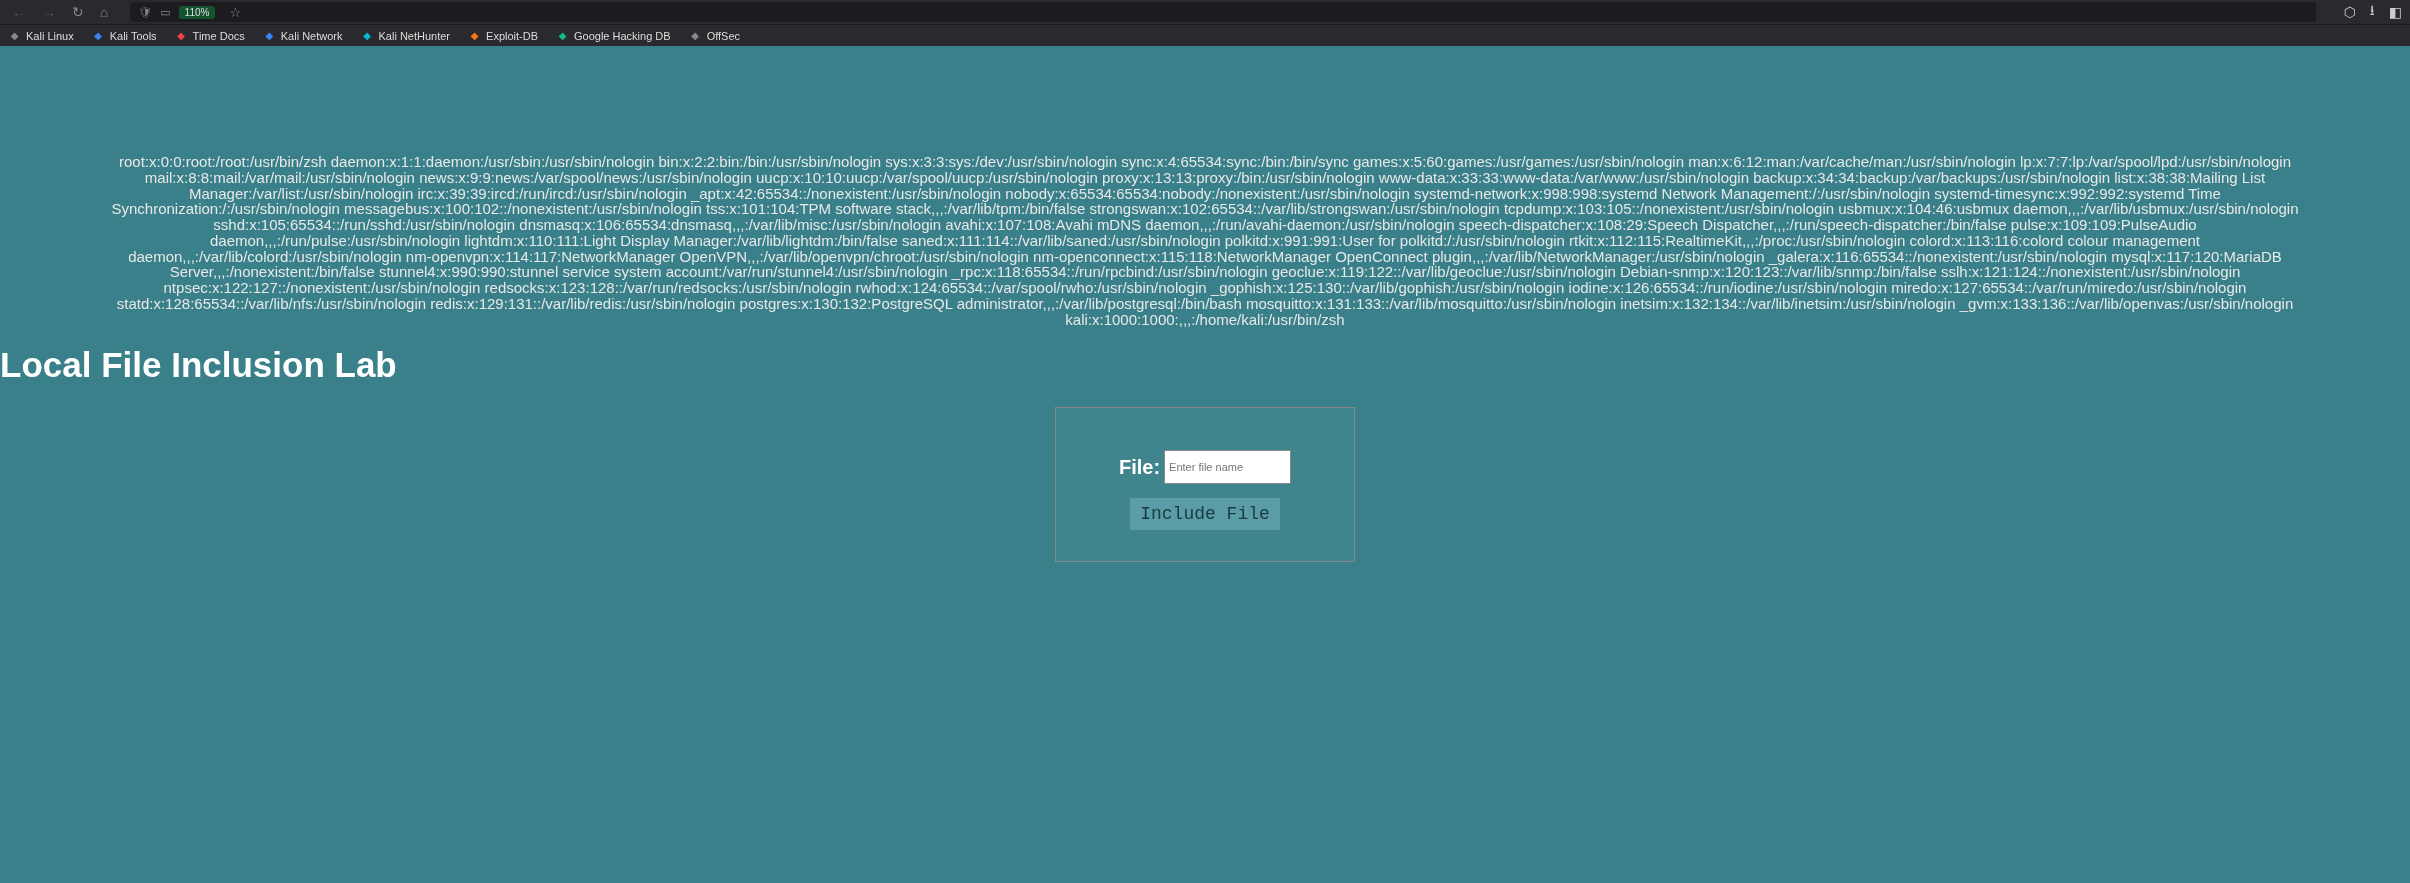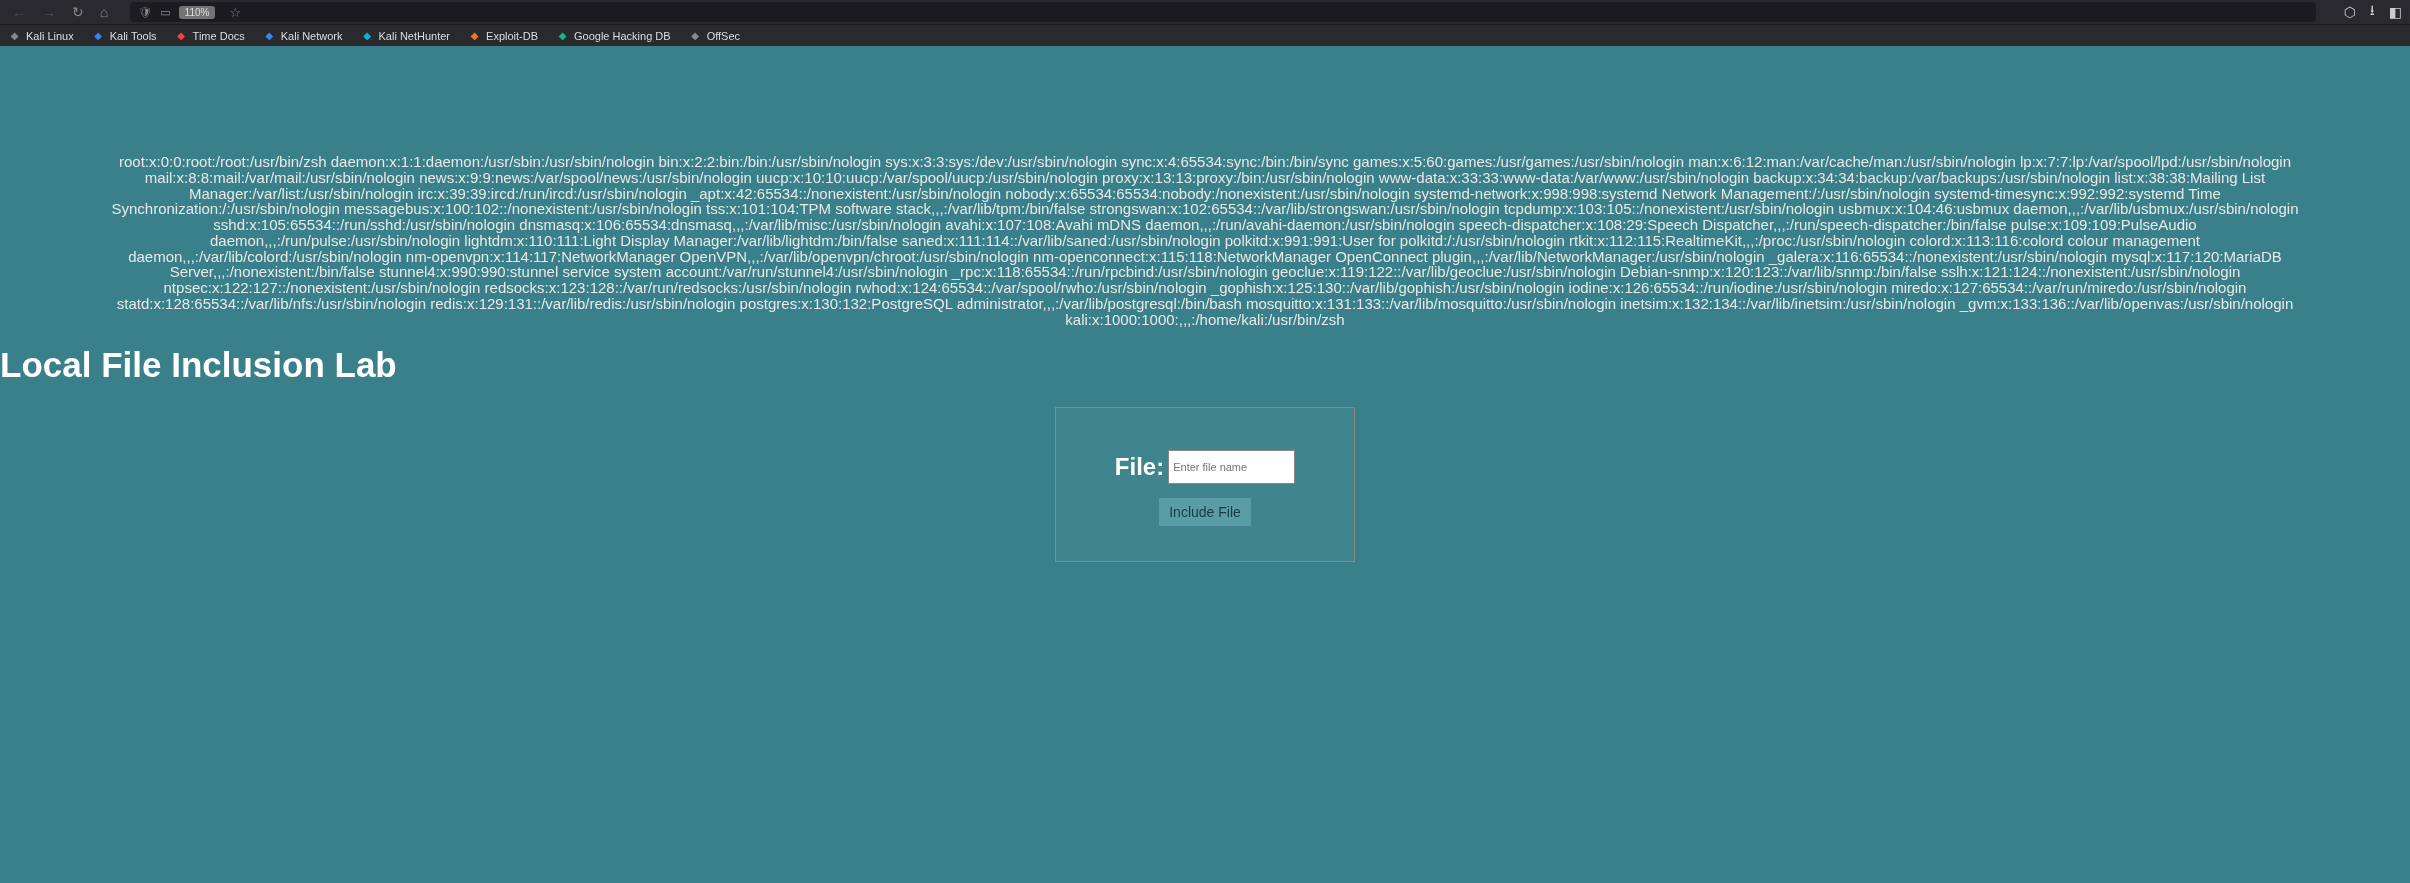--- a/index.html
+++ b/index.html
@@ -43,21 +43,21 @@
       margin: 0 20px 0 10px;
     }
     .url-icon { color: #888; font-size: 11px; }
     .url-text {
       color: #ccc;
       font-size: 12px;
       flex: 1;
     }
     .url-text .host { color: #fff; }
     .zoom-badge {
-      background: #737373;
+      background: #14532d;
       color: #ddd;
       font-size: 10px;
       padding: 1px 6px;
       border-radius: 3px;
     }
     .star-icon { color: #888; font-size: 13px; margin-left: 6px; }
     .toolbar-right { display:flex; align-items:center; gap:14px; margin-left:auto; color:#ccc; font-size:14px;}
     
     
     .bookmarks-bar {
@@ -127,39 +127,40 @@
       align-items:center;
       padding-top:42px;
     }
     .form-row {
       display:flex;
       align-items:center;
       gap:4px;
     }
     .form-label {
       color:#fff;
-      font-size:24px;
+      font-size:20px;
       font-weight:bold;
     }
     .file-input {
       height:18px;
       width:127px;
       font-size:11px;
       padding:16px 4px;
       border:1px solid #888;
       background:#fff;
     }
     .submit-btn {
       background:#5b9da6;
       color:#1a3a40;
-      font-size:14px;
+      font-size:18px;
       border:none;
       padding:6px 10px;
       margin-top:14px;
       cursor:pointer;
+      font-family:Liberation Mono, monospace;
     }
   </style>
 </head>
 <body>
 
 <div class="browser-toolbar">
   <span class="nav-btn disabled">←</span>
   <span class="nav-btn disabled">→</span>
   <span class="nav-btn">↻</span>
   <span class="nav-btn">⌂</span>

